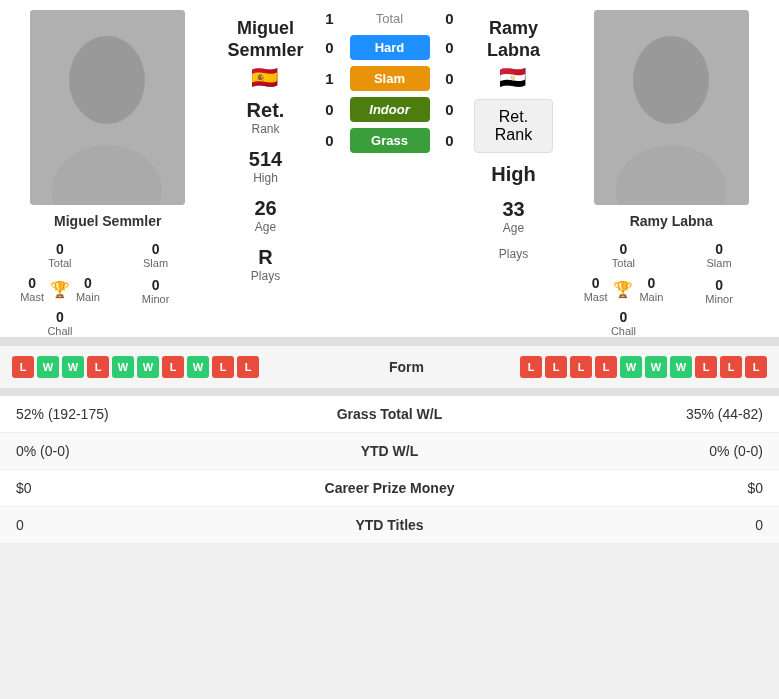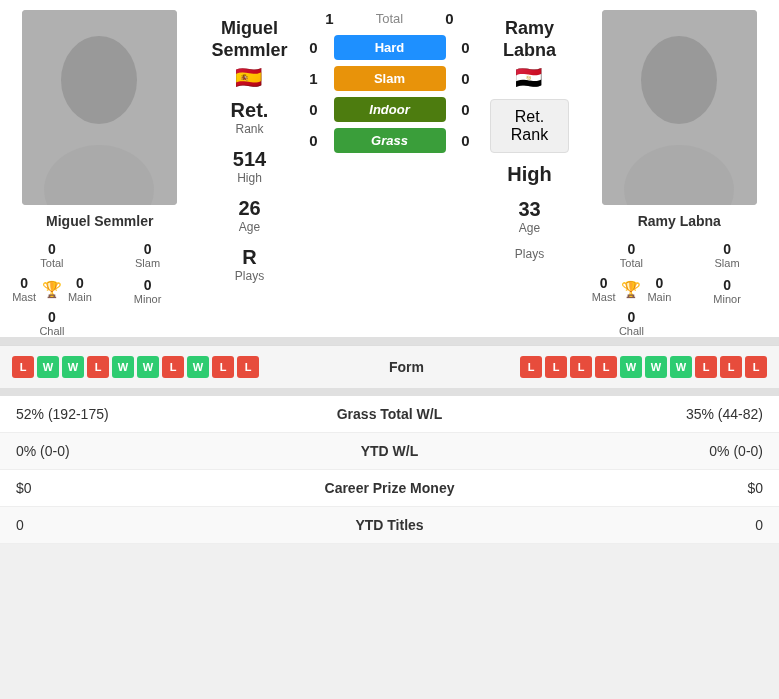--- a/index.html
+++ b/index.html
@@ -35,32 +35,32 @@
       gap: 10px;
     }
     .surface-number {
       font-size: 15px;
       font-weight: bold;
       color: #222;
       width: 20px;
       text-align: center;
     }
     .surface-badge {
-      width: 112px;
+      width: 80px;
       padding: 5px 16px;
       border-radius: 4px;
       text-align: center;
       color: #fff;
       font-size: 13px;
       font-weight: bold;
     }
     .surface-hard { background: #1e90ff; }
     .surface-clay { background: #e8930a; }
     .surface-indoor { background: #4d7c0f; font-style: italic; }
-    .surface-grass { background: #3a9e3a; font-style: italic; }
+    .surface-grass { background: #3a9e3a; }
 
     
     .total-row {
       display: flex;
       align-items: center;
       justify-content: center;
       gap: 10px;
       margin-bottom: 8px;
     }
     .total-label {

